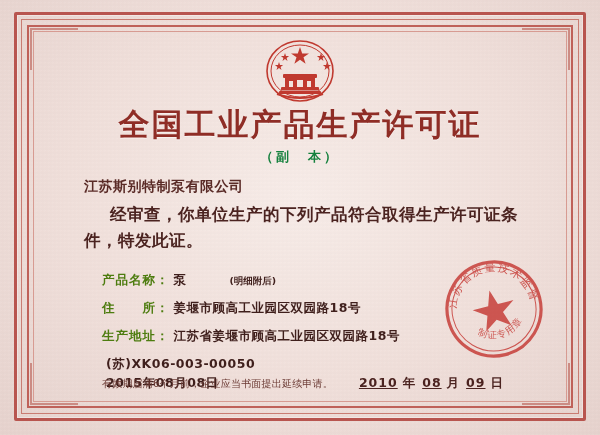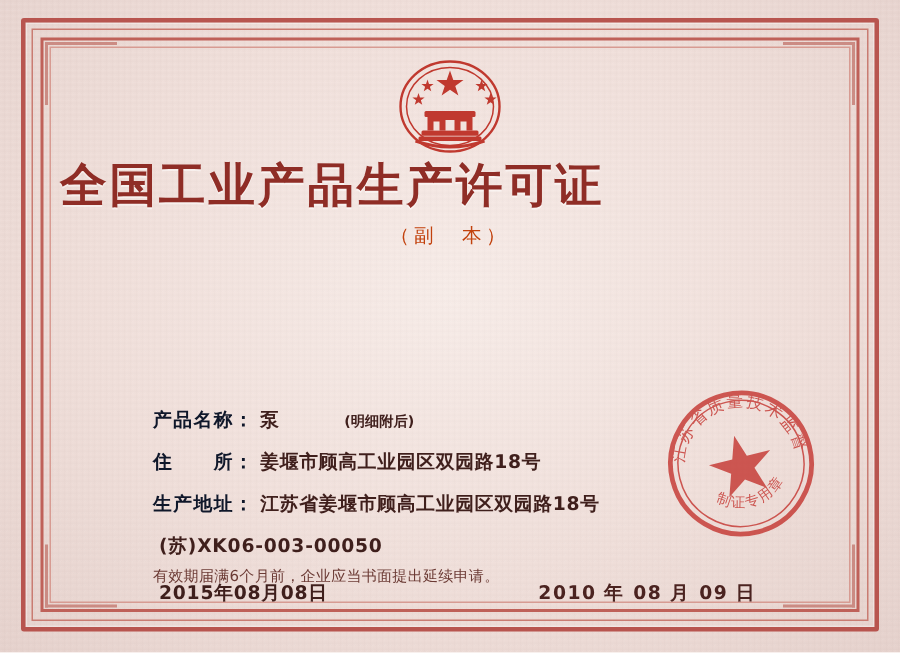--- a/index.html
+++ b/index.html
@@ -82,37 +82,38 @@
   }
   .emblem {
     width: 74px; height: 66px;
     display: block;
   }
 
   .title {
     position: absolute;
     top: 72px;
     left: 0; right: 0;
-    text-align: left;
+    text-align: center;
     font-size: 31px;
     line-height: 1.05;
     font-weight: bold;
     color: #8f2d26;
     letter-spacing: 2px;
     text-shadow: 0 1px 0 rgba(255,255,255,.5);
     font-family: "DejaVu Sans", "Liberation Sans", sans-serif;
   }
   .subtitle {
     position: absolute;
     top: 112px;
     left: 0; right: 0;
     text-align: center;
     font-size: 13px;
-    color: #c2410c;
+    color: #15803d;
     letter-spacing: 3px;
+    font-weight: bold;
   }
 
   .body {
     position: absolute;
     top: 142px;
     left: 44px;
     right: 30px;
   }
   .company {
     font-size: 14px;
@@ -139,21 +140,21 @@
     color: #4b2320;
   }
   .field-row {
     display: flex;
     align-items: baseline;
     margin-bottom: 11px;
     white-space: nowrap;
   }
   .field-label {
     font-weight: bold;
-    color: #0f172a;
+    color: #4d7c0f;
     letter-spacing: 1px;
     flex: 0 0 auto;
   }
   .field-value {
     font-weight: bold;
     color: #3f1f1c;
     margin-left: 4px;
     letter-spacing: .5px;
   }
   .field-value .small {
@@ -180,21 +181,21 @@
     flex: 0 0 auto;
   }
   .date-right {
     margin-left: auto;
     display: flex;
     align-items: baseline;
     font-weight: bold;
     letter-spacing: 1px;
     padding-right: 6px;
   }
-  .date-right .num { margin: 12px 5px 0 2px; }
+  .date-right .num { margin: 0 5px 0 2px; text-decoration: underline; }
   .date-right .ch { margin-right: 4px; }
 
   .footnote {
     position: absolute;
     bottom: 6px;
     left: 62px;
     font-size: 10px;
     color: #6b3a34;
     letter-spacing: .2px;
   }
@@ -256,20 +257,24 @@
           <rect x="44" y="43" width="4" height="6"></rect>
         </g>
 
         <path d="M14 56 Q37 64 60 56" fill="none" stroke="#c0392f" stroke-width="2"></path>
       </svg>
     </div>
 
     <div class="title">全国工业产品生产许可证</div>
     <div class="subtitle">（副　本）</div>
 
+    <div class="body">
+      <div class="company">江苏斯别特制泵有限公司</div>
+      <div class="statement">经审查，你单位生产的下列产品符合取得生产许可证条件，特发此证。</div>
+    </div>
 
     <div class="fields">
       <div class="field-row">
         <span class="field-label">产品名称：</span>
         <span class="field-value"><span>泵</span><span class="small">(明细附后)</span></span>
       </div>
       <div class="field-row">
         <span class="field-label">住　　所：</span>
         <span class="field-value">姜堰市顾高工业园区双园路18号</span>
       </div>

